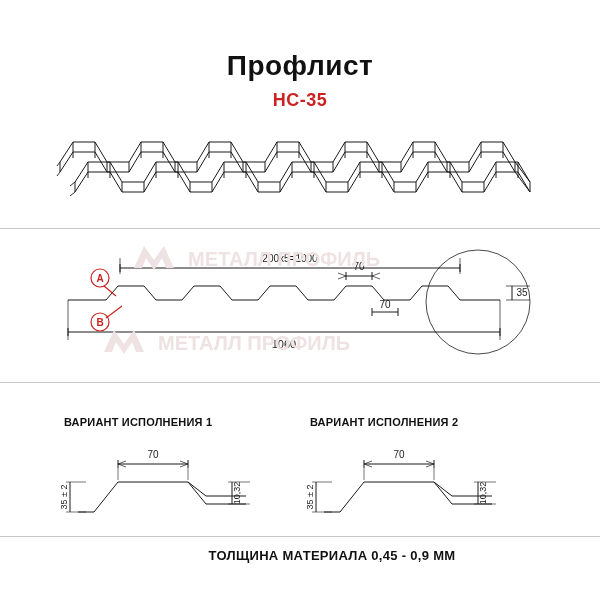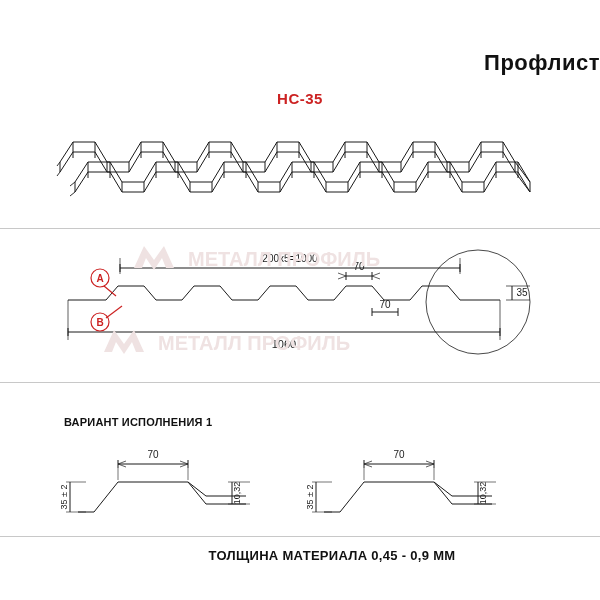--- a/index.html
+++ b/index.html
@@ -17,33 +17,33 @@
   }
   .page {
     position: absolute;
     inset: 0;
   }
   .title {
     position: absolute;
     top: 50px;
     left: 0;
     width: 600px;
-    text-align: right;
-    font-size: 22px;
+    text-align: center;
+    font-size: 28px;
     font-weight: bold;
     letter-spacing: 0.5px;
     color: #111111;
   }
   .subtitle {
     position: absolute;
     top: 90px;
     left: 0;
     width: 600px;
     text-align: center;
-    font-size: 15px;
+    font-size: 18px;
     font-weight: bold;
     color: #cc2222;
     letter-spacing: 0.5px;
   }
   .divider {
     position: absolute;
     left: 0;
     width: 600px;
     height: 1px;
     background: #c8c8c8;
@@ -170,20 +170,21 @@
     <text x="325" y="68" text-anchor="middle" font-size="10" font-family="Liberation Sans, sans-serif" fill="#1a1a1a">70</text>
     <text x="462" y="56" text-anchor="middle" font-size="10" font-family="Liberation Sans, sans-serif" fill="#1a1a1a">35</text>
     <text x="224" y="108" text-anchor="middle" font-size="11" font-family="Liberation Sans, sans-serif" fill="#1a1a1a">1060</text>
     <text x="40" y="42" text-anchor="middle" font-size="10" font-weight="bold" font-family="Liberation Sans, sans-serif" fill="#cc2222">A</text>
     <text x="40" y="86" text-anchor="middle" font-size="10" font-weight="bold" font-family="Liberation Sans, sans-serif" fill="#cc2222">B</text>
   </svg>
 
   <div class="divider d2"></div>
 
   <div class="variant-label v1">ВАРИАНТ ИСПОЛНЕНИЯ 1</div>
+  <div class="variant-label v2">ВАРИАНТ ИСПОЛНЕНИЯ 2</div>
 
   <svg class="wm" style="left:60px; top:430px;" width="210" height="100" viewBox="0 0 210 100">
     <g fill="none" stroke="#1a1a1a" stroke-width="1" stroke-linejoin="round">
       <path d="M18,82 L34,82 L58,52 L128,52 L146,74 L186,74"></path>
       <path d="M128,52 L146,66 L186,66" stroke-dasharray="0"></path>
 
       <path d="M58,34 L128,34"></path>
       <path d="M58,30 L58,38 M128,30 L128,38"></path>
       <path d="M58,34 L66,31 M58,34 L66,37" stroke-width="0.7"></path>
       <path d="M128,34 L120,31 M128,34 L120,37" stroke-width="0.7"></path>

